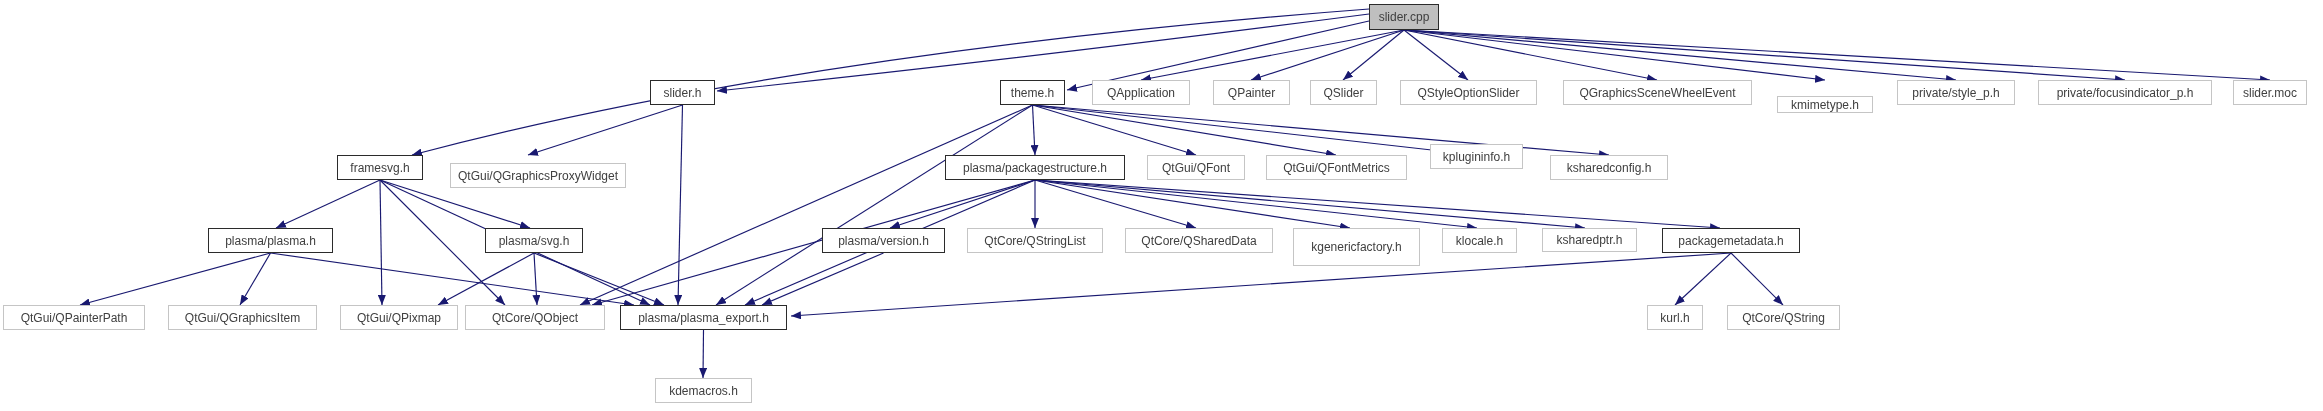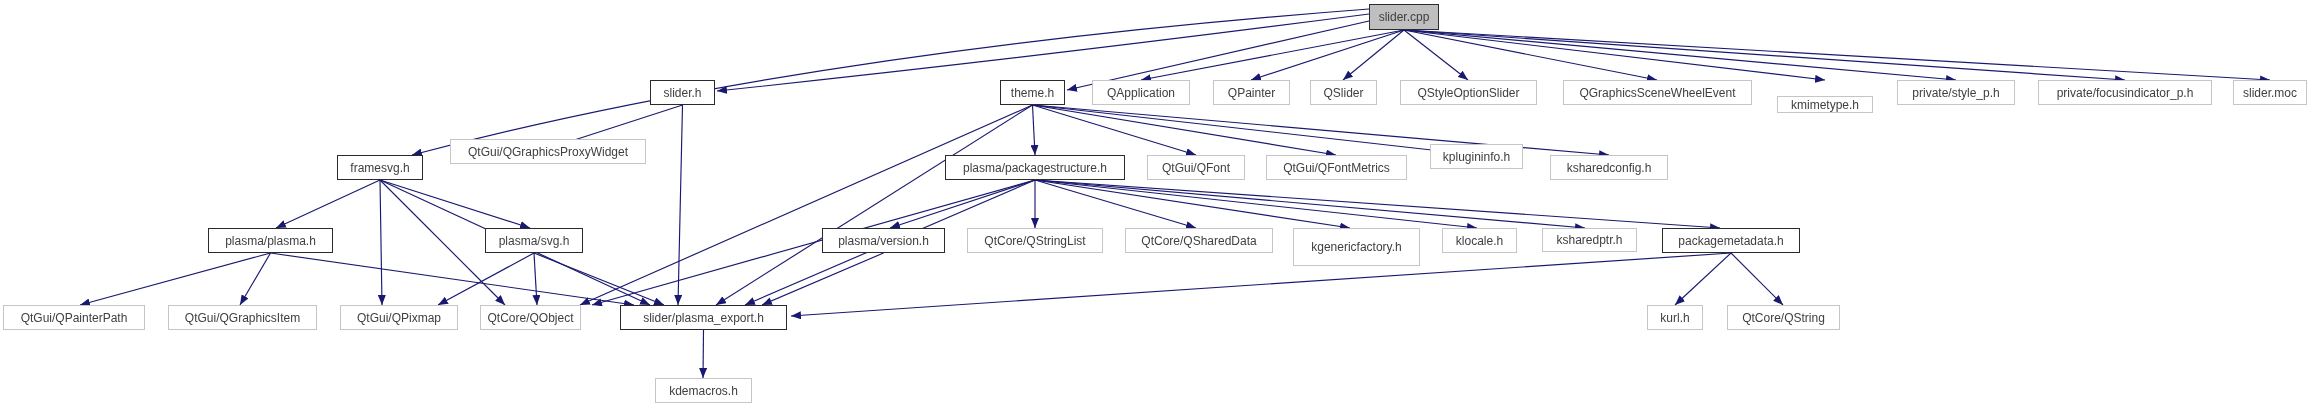--- a/index.html
+++ b/index.html
@@ -77,36 +77,36 @@
     <div class="node external" style="left: 1092px; top: 80px; width: 98px; height: 25px;">QApplication</div>
     <div class="node external" style="left: 1213px; top: 80px; width: 77px; height: 25px;">QPainter</div>
     <div class="node external" style="left: 1310px; top: 80px; width: 67px; height: 25px;">QSlider</div>
     <div class="node external" style="left: 1400px; top: 80px; width: 137px; height: 25px;">QStyleOptionSlider</div>
     <div class="node external" style="left: 1563px; top: 80px; width: 189px; height: 25px;">QGraphicsSceneWheelEvent</div>
     <div class="node external" style="left: 1777px; top: 80px; width: 96px; height: 17px; margin-top: 16px;">kmimetype.h</div>
     <div class="node external" style="left: 1897px; top: 80px; width: 118px; height: 25px;">private/style_p.h</div>
     <div class="node external" style="left: 2038px; top: 80px; width: 174px; height: 25px;">private/focusindicator_p.h</div>
     <div class="node external" style="left: 2233px; top: 80px; width: 74px; height: 25px;">slider.moc</div>
     <div class="node internal" style="left: 337px; top: 155px; width: 86px; height: 25px;">framesvg.h</div>
-    <div class="node external" style="left: 450px; top: 139px; width: 196px; height: 25px; text-align: right;">QtGui/QGraphicsProxyWidget</div>
+    <div class="node external" style="left: 450px; top: 163px; width: 176px; height: 25px; text-align: right;">QtGui/QGraphicsProxyWidget</div>
     <div class="node internal" style="left: 945px; top: 155px; width: 180px; height: 25px;">plasma/packagestructure.h</div>
     <div class="node external" style="left: 1147px; top: 155px; width: 98px; height: 25px;">QtGui/QFont</div>
     <div class="node external" style="left: 1266px; top: 155px; width: 141px; height: 25px;">QtGui/QFontMetrics</div>
     <div class="node external" style="left: 1430px; top: 144px; width: 93px; height: 25px;">kplugininfo.h</div>
     <div class="node external" style="left: 1550px; top: 155px; width: 118px; height: 25px;">ksharedconfig.h</div>
     <div class="node internal" style="left: 208px; top: 228px; width: 125px; height: 25px;">plasma/plasma.h</div>
     <div class="node internal" style="left: 485px; top: 228px; width: 98px; height: 25px;">plasma/svg.h</div>
     <div class="node internal" style="left: 822px; top: 228px; width: 123px; height: 25px;">plasma/version.h</div>
     <div class="node external" style="left: 967px; top: 228px; width: 136px; height: 25px; text-align: center;">QtCore/QStringList</div>
     <div class="node external" style="left: 1125px; top: 228px; width: 148px; height: 25px;">QtCore/QSharedData</div>
     <div class="node external" style="left: 1293px; top: 228px; width: 127px; height: 38px;">kgenericfactory.h</div>
     <div class="node external" style="left: 1442px; top: 228px; width: 75px; height: 25px;">klocale.h</div>
     <div class="node external" style="left: 1542px; top: 228px; width: 95px; height: 24px;">ksharedptr.h</div>
     <div class="node internal" style="left: 1662px; top: 228px; width: 138px; height: 25px;">packagemetadata.h</div>
     <div class="node external" style="left: 3px; top: 305px; width: 142px; height: 25px;">QtGui/QPainterPath</div>
     <div class="node external" style="left: 168px; top: 305px; width: 149px; height: 25px;">QtGui/QGraphicsItem</div>
     <div class="node external" style="left: 340px; top: 305px; width: 118px; height: 25px;">QtGui/QPixmap</div>
-    <div class="node external" style="left: 480px; top: 305px; width: 101px; height: 25px;">QtCore/QObject</div>
-    <div class="node internal" style="left: 620px; top: 305px; width: 167px; height: 25px;">slider/plasma_export.h</div>
+    <div class="node external" style="left: 465px; top: 305px; width: 140px; height: 25px;">QtCore/QObject</div>
+    <div class="node internal" style="left: 620px; top: 305px; width: 167px; height: 25px;">plasma/plasma_export.h</div>
     <div class="node external" style="left: 1647px; top: 305px; width: 56px; height: 25px;">kurl.h</div>
     <div class="node external" style="left: 1727px; top: 305px; width: 113px; height: 25px;">QtCore/QString</div>
     <div class="node external" style="left: 655px; top: 378px; width: 97px; height: 25px;">kdemacros.h</div>
   </div>
 
 </body></html>

